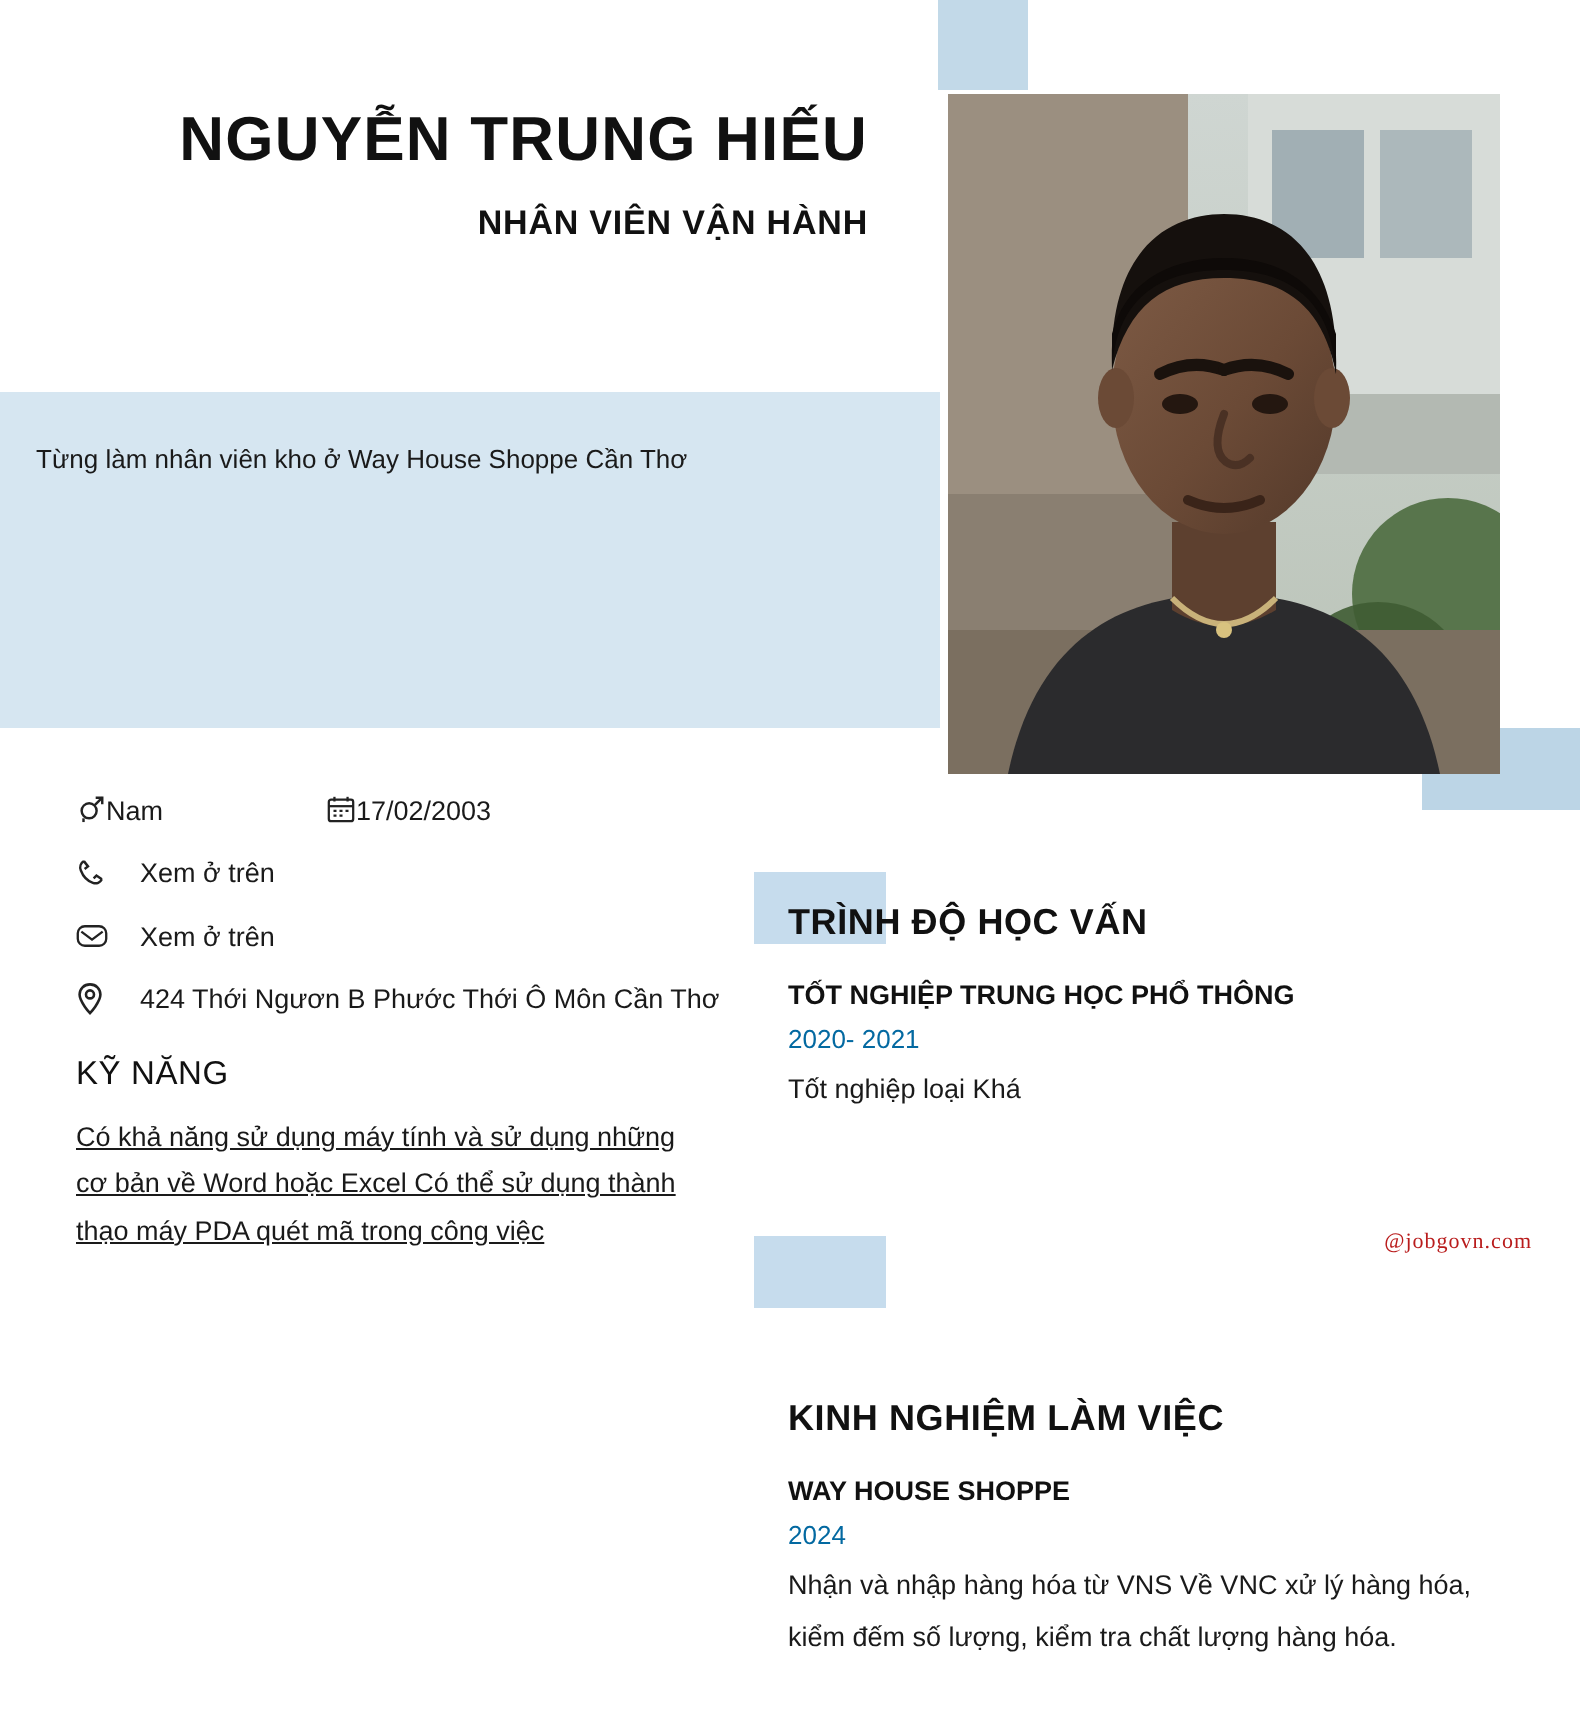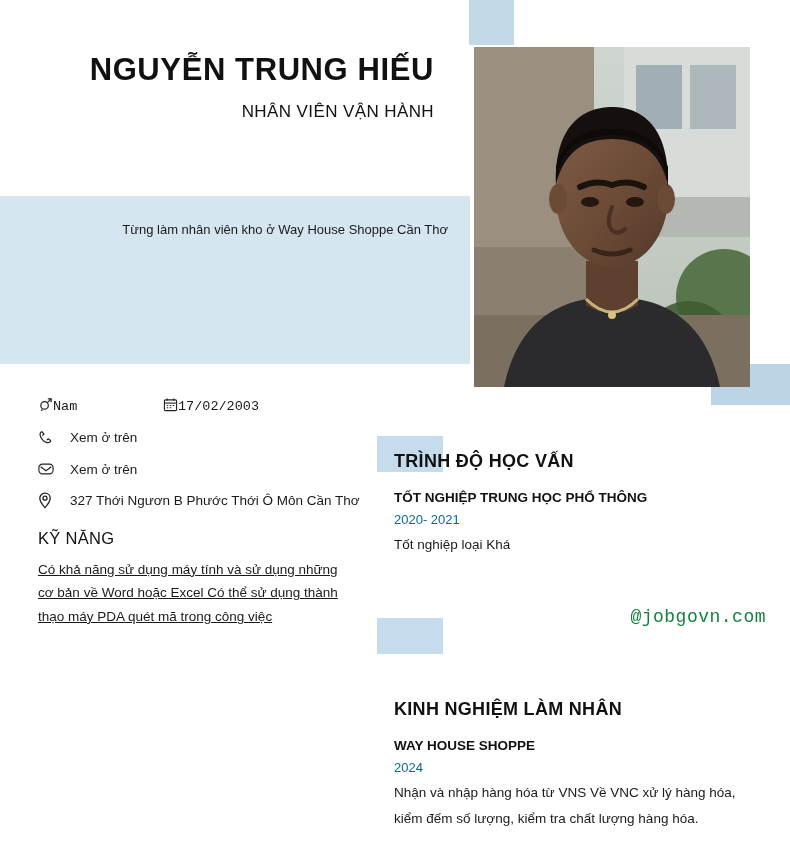--- a/index.html
+++ b/index.html
@@ -81,32 +81,31 @@
     letter-spacing: 0.6px;
     color: #111;
   }
   .role {
     position: absolute;
     left: 0;
     right: 36px;
     top: 102px;
     text-align: right;
     font-size: 17px;
-    font-weight: normal;
+    font-weight: bold;
     letter-spacing: 0.4px;
     color: #111;
   }
   .tagline {
     position: absolute;
     left: 18px;
     top: 222px;
     width: 430px;
     font-size: 13px;
     color: #1a1a1a;
-    text-align: right;
   }
 
   
   .photo {
     position: absolute;
     left: 474px;
     top: 47px;
     width: 276px;
     height: 340px;
     overflow: hidden;
@@ -136,21 +135,20 @@
     display: flex;
     align-items: center;
     justify-content: flex-start;
     color: #222;
   }
   .info-row .txt { flex: 1; }
   .row-top {
     display: flex;
     align-items: center;
     margin-bottom: 12px;
-    font-family: Liberation Mono, monospace;
   }
   .row-top .cell {
     display: flex;
     align-items: center;
     font-size: 13.5px;
   }
   .cell-gender { width: 125px; }
   .section-title {
     font-size: 16.5px;
     font-weight: normal;
@@ -200,23 +198,23 @@
     color: #1a1a1a;
     margin-bottom: 3px;
   }
   .block-edu { margin-bottom: 0; }
   .exp-head-wrap { margin-top: 128px; }
 
   .watermark {
     position: absolute;
     right: 24px;
     bottom: 20px;
-    font-family: Liberation Mono, monospace;
-    font-size: 18px;
-    color: #15803d;
+    font-family: Liberation Serif, serif;
+    font-size: 11px;
+    color: #b91c1c;
     letter-spacing: 0.5px;
   }
 </style>
 </head>
 <body>
 
 <div class="cv">
 
   <div class="blk blk-band"></div>
   <div class="blk blk-top-small"></div>
@@ -335,38 +333,38 @@
       <span class="txt">Xem ở trên</span>
     </div>
 
     <div class="info-row">
       <span class="ico">
         <svg width="14" height="17" viewBox="0 0 14 17" fill="none" stroke="#222" stroke-width="1.3">
           <path d="M7 1.2 C4 1.2 1.8 3.4 1.8 6.3 C1.8 10 7 15.6 7 15.6 C7 15.6 12.2 10 12.2 6.3 C12.2 3.4 10 1.2 7 1.2 Z"></path>
           <circle cx="7" cy="6.2" r="2"></circle>
         </svg>
       </span>
-      <span class="txt">327 Thới Ngươn B Phước Thới Ô Môn Cần Thơ</span>
+      <span class="txt">424 Thới Ngươn B Phước Thới Ô Môn Cần Thơ</span>
     </div>
 
     <div class="section-title">KỸ NĂNG</div>
     <div class="skills-text">Có khả năng sử dụng máy tính và sử dụng những cơ bản về Word hoặc Excel Có thể sử dụng thành thạo máy PDA quét mã trong công việc</div>
   </div>
 
   <div class="right-col">
 
     <div class="block-edu">
       <div class="right-head">TRÌNH ĐỘ HỌC VẤN</div>
       <div class="entry-title">TỐT NGHIỆP TRUNG HỌC PHỔ THÔNG</div>
       <div class="entry-date">2020- 2021</div>
       <div class="entry-line">Tốt nghiệp loại Khá</div>
     </div>
 
     <div class="exp-head-wrap">
-      <div class="right-head">KINH NGHIỆM LÀM NHÂN</div>
+      <div class="right-head">KINH NGHIỆM LÀM VIỆC</div>
       <div class="entry-title">WAY HOUSE SHOPPE</div>
       <div class="entry-date">2024</div>
       <div class="entry-line">Nhận và nhập hàng hóa từ VNS Về VNC xử lý hàng hóa,</div>
       <div class="entry-line">kiểm đếm số lượng, kiểm tra chất lượng hàng hóa.</div>
     </div>
   </div>
 
   <div class="watermark">@jobgovn.com</div>
 </div>
 

